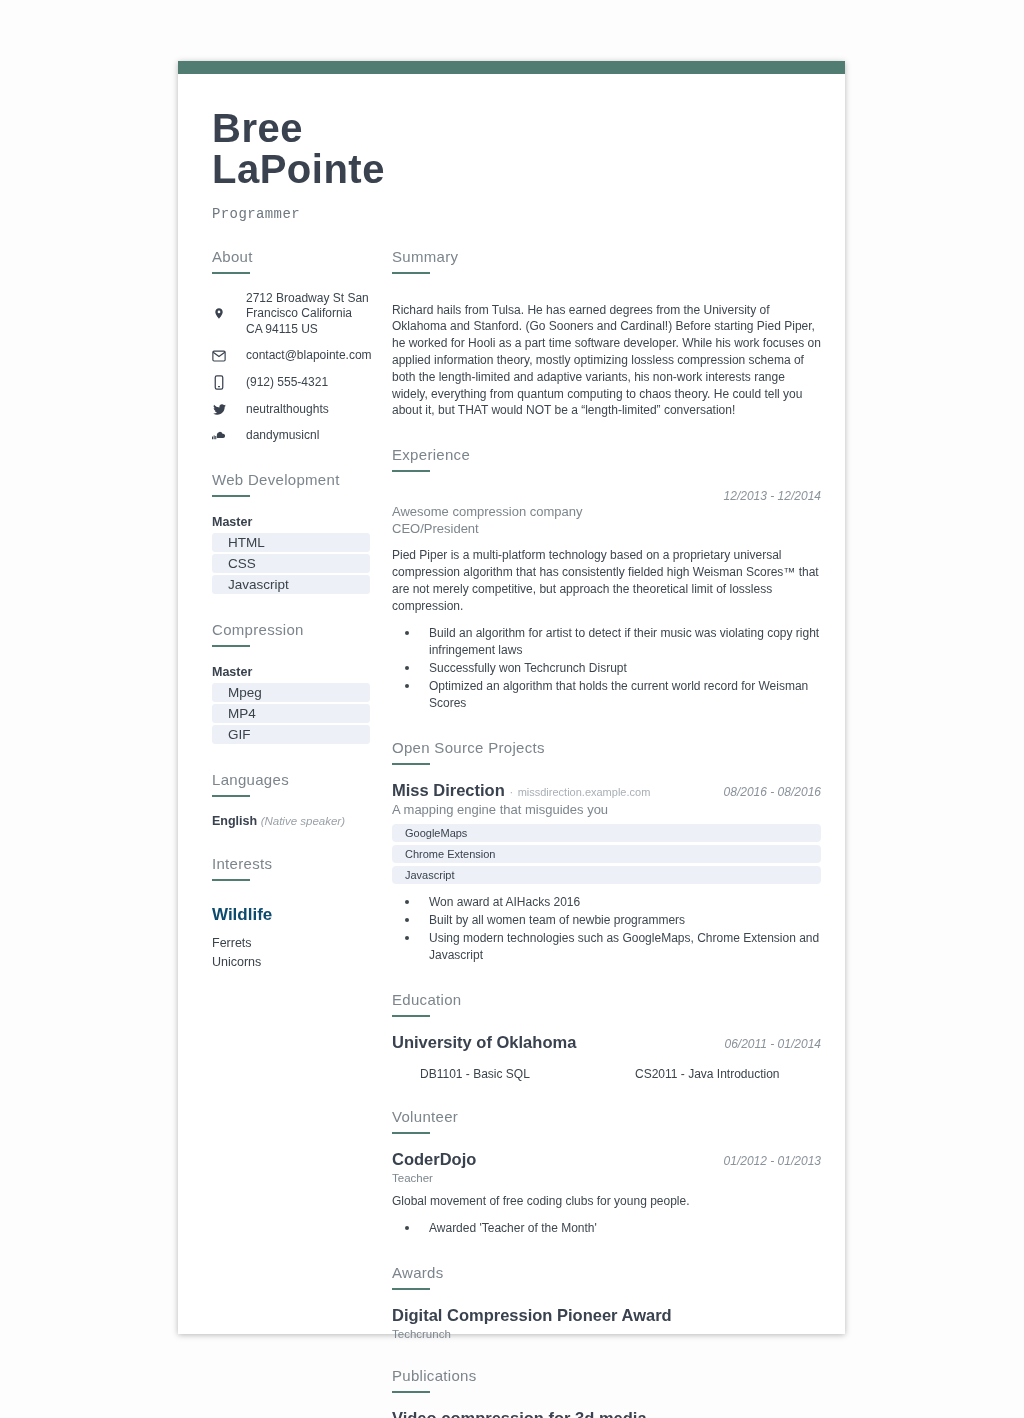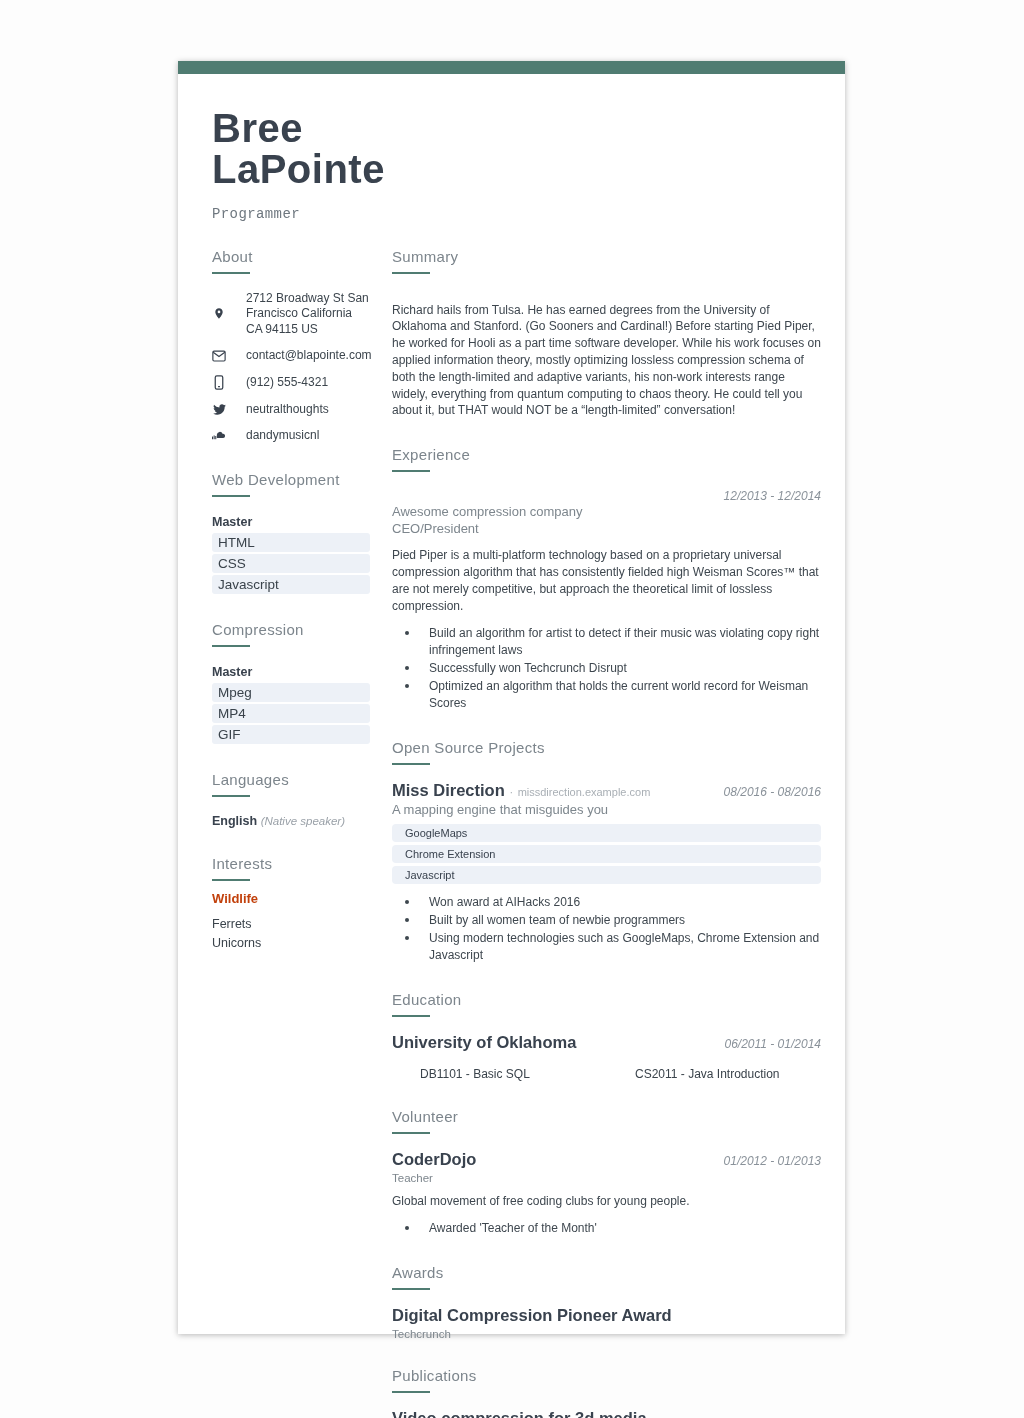--- a/index.html
+++ b/index.html
@@ -24,28 +24,28 @@
 
   
   .contact-list { margin-top:17px; }
   .contact-item { display:flex; align-items:center; gap:20px; margin-bottom:11px;
                   font-size:12px; color:#3C454D; line-height:1.3; }
   .contact-item .ico { flex-shrink:0; width:14px; display:flex; justify-content:center; }
   .ico svg { display:block; }
 
   
   .skill-level { font-size:12.5px; font-weight:700; color:#39424E; margin:18px 0 4px; }
-  .skill-row { background:#EDF1F7; border-radius:3px; padding:2px 6px; font-size:13.5px;
+  .skill-row { background:#EDF1F7; border-radius:3px; padding:2px 16px; font-size:13.5px;
                color:#3A434B; margin-bottom:2px; }
 
   .lang-line { margin-top:17px; font-size:12.5px; }
   .lang-name { font-weight:700; color:#39424E; }
   .lang-note { font-style:italic; color:#9AA1A8; font-size:11.5px; }
 
-  .interest-group { margin-top:10px; font-size:13px; font-weight:700; color:#c2410c; margin-bottom:11px; }
+  .interest-group { margin-top:24px; font-size:17px; font-weight:700; color:#0c4a6e; margin-bottom:11px; }
   .interest-item { font-size:12.5px; color:#3A434B; margin-bottom:5px; }
 
   
   .para { font-size:12px; line-height:1.4; color:#3E474F; margin-top:28px; }
   .date-txt { font-size:12px; font-style:italic; color:#8A929A; white-space:nowrap; }
   .date-line { text-align:right; margin-top:14px; }
   .entry-header { display:flex; justify-content:space-between; align-items:baseline; margin-top:16px; }
   .entry-title { font-size:16.5px; font-weight:700; color:#39424E; }
   .entry-title .sep { font-weight:400; font-size:11px; color:#A9AFB5; }
   .entry-link { font-weight:400; font-size:11px; color:#A9AFB5; text-decoration:none; }

